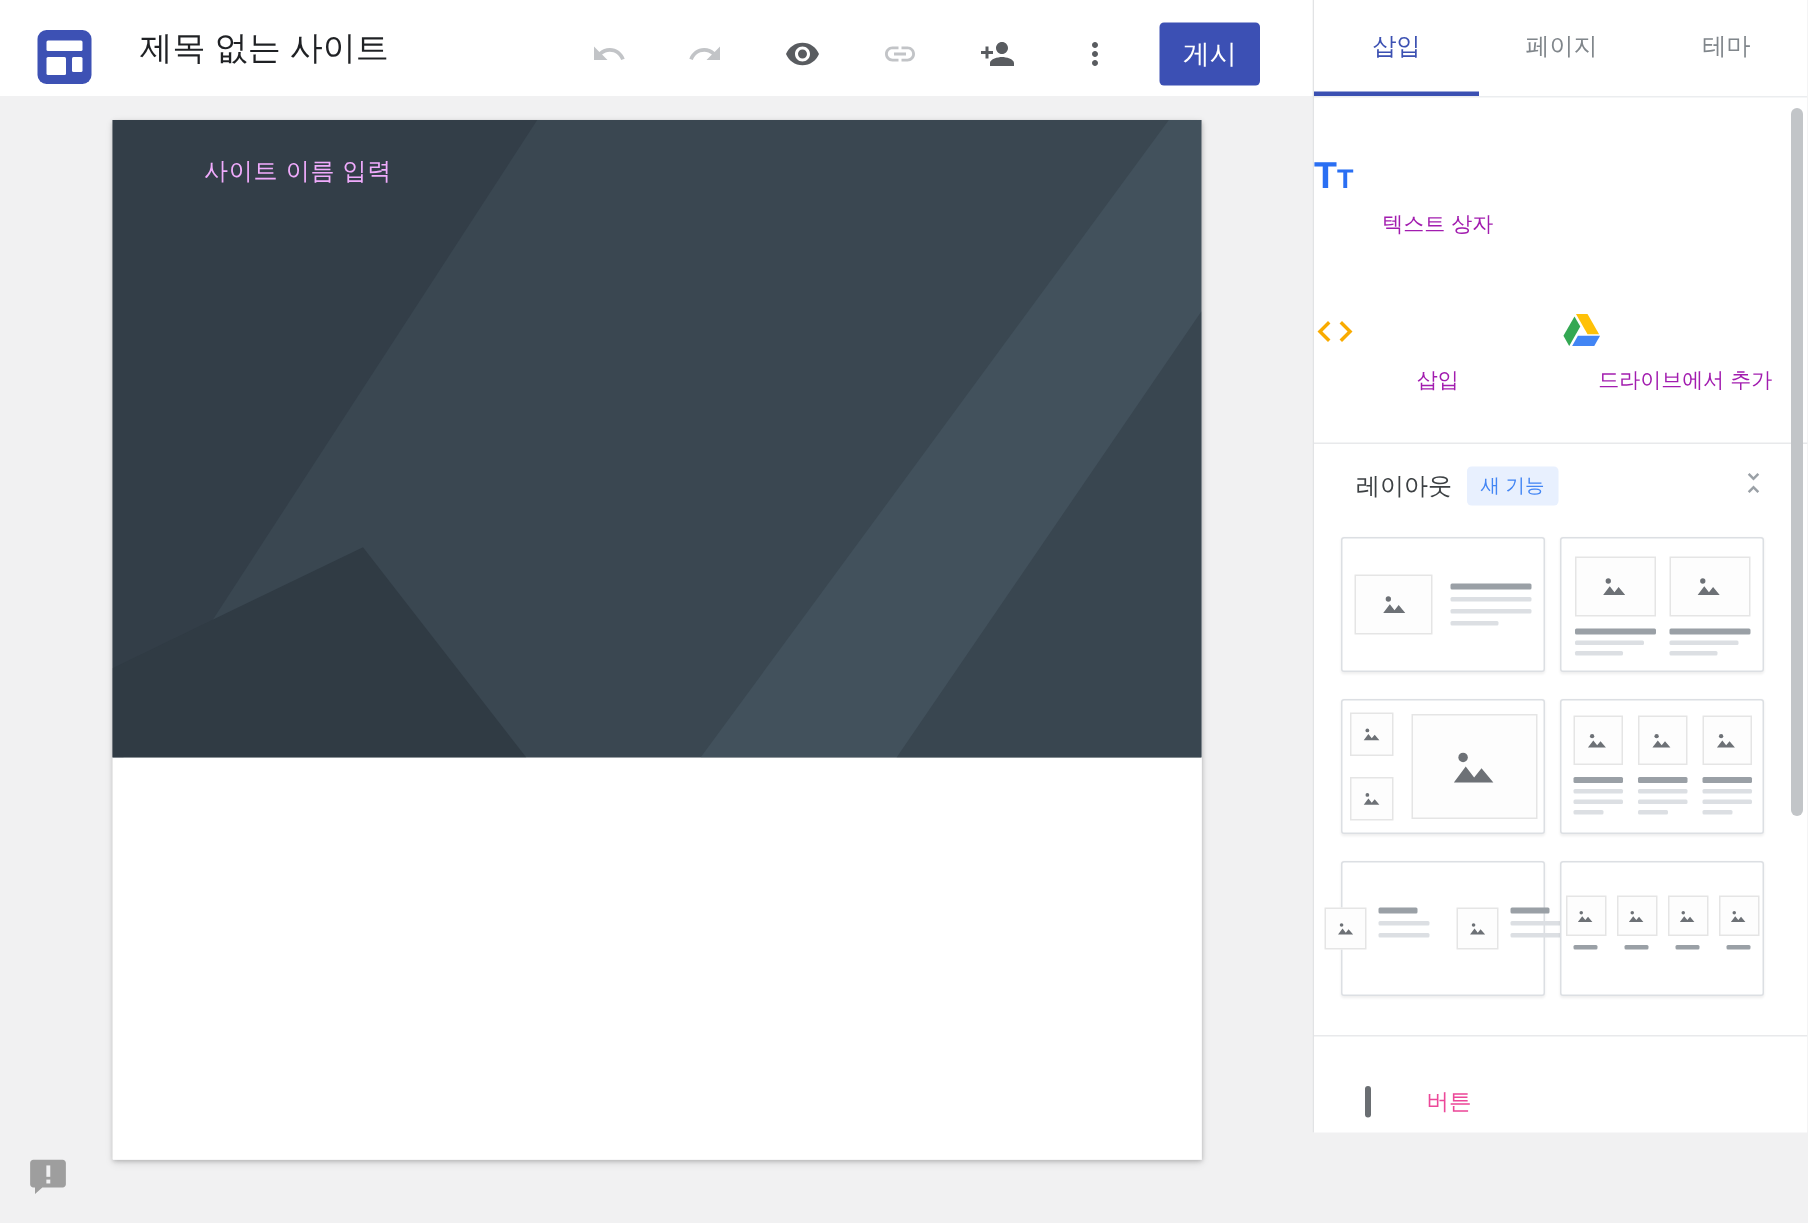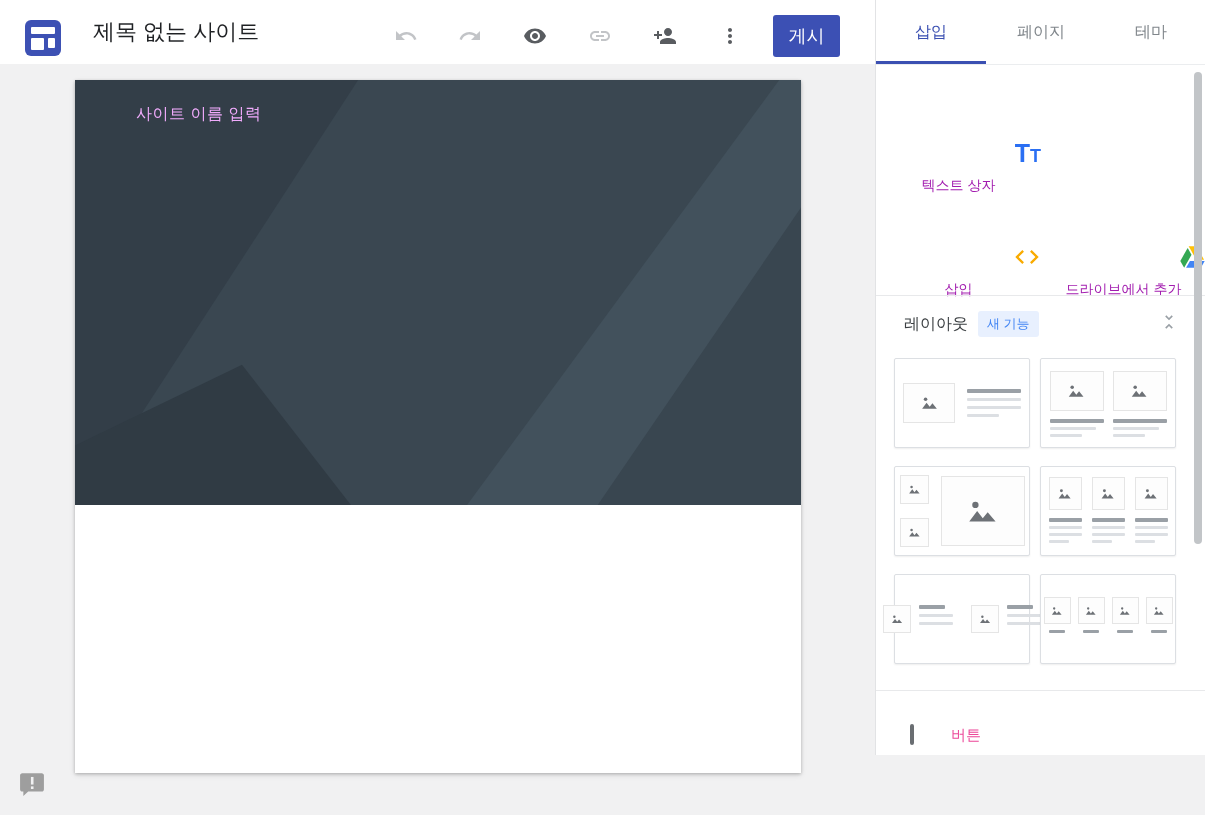--- a/index.html
+++ b/index.html
@@ -42,21 +42,21 @@
   .feedback svg{width:26px;height:26px;}
 
   
   .sidebar{position:absolute;left:875px;top:0;width:330px;height:755px;background:#ffffff;border-left:1px solid #e2e3e5;box-sizing:border-box;}
   .tabs{position:absolute;left:0;top:0;width:100%;height:64px;border-bottom:1px solid #ebedef;}
   .tab{position:absolute;top:0;width:110px;height:64px;line-height:64px;text-align:center;font-size:16px;color:#80868b;cursor:pointer;}
   .tab.active{color:#3b50b2;}
   .tab-underline{position:absolute;left:0;top:61px;width:110px;height:3px;background:#3b50b2;}
 
   .ins{position:absolute;width:165px;text-align:center;cursor:pointer;}
-  .ins .ic{height:30px;display:flex;align-items:center;justify-content:flex-end;margin-top:36px;}
+  .ins .ic{height:30px;display:flex;align-items:center;justify-content:flex-start;}
   .ins .lbl{margin-top:7px;font-size:14px;color:#a21caf;}
   .tt-icon{color:#2a6ff3;font-weight:bold;line-height:26px;}
   .tt-icon .big{font-size:25px;}
   .tt-icon .sm{font-size:18px;}
   .img-icon{width:25px;height:25px;background:#ea4335;border-radius:4px;display:flex;align-items:center;justify-content:center;}
   .img-icon svg{width:19px;height:19px;fill:#ffffff;}
   .embed-icon svg{width:28px;height:28px;fill:#f9ab00;}
   .drive-icon svg{width:27px;height:27px;}
 
   .sb-divider{position:absolute;left:0;width:100%;height:1px;background:#e8e9eb;}

